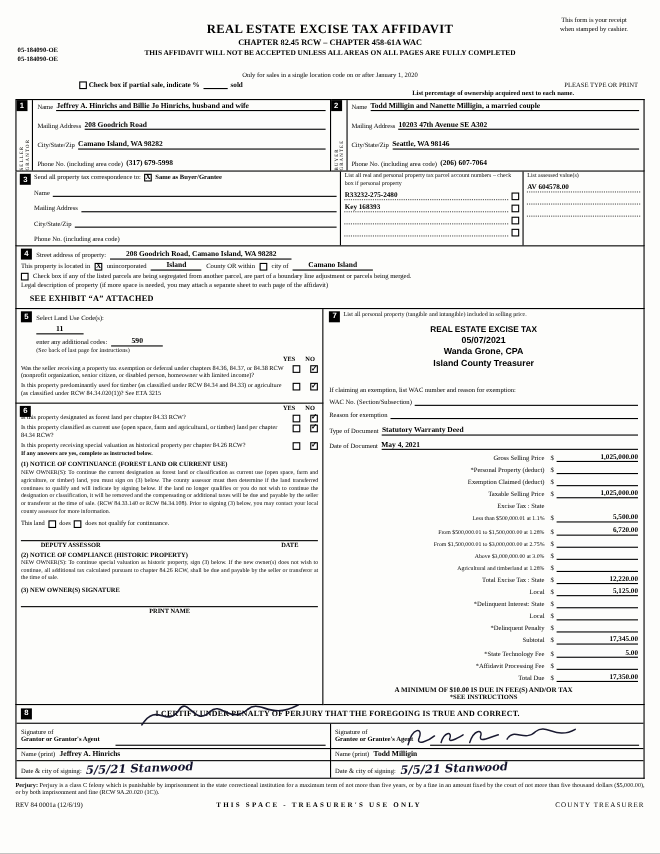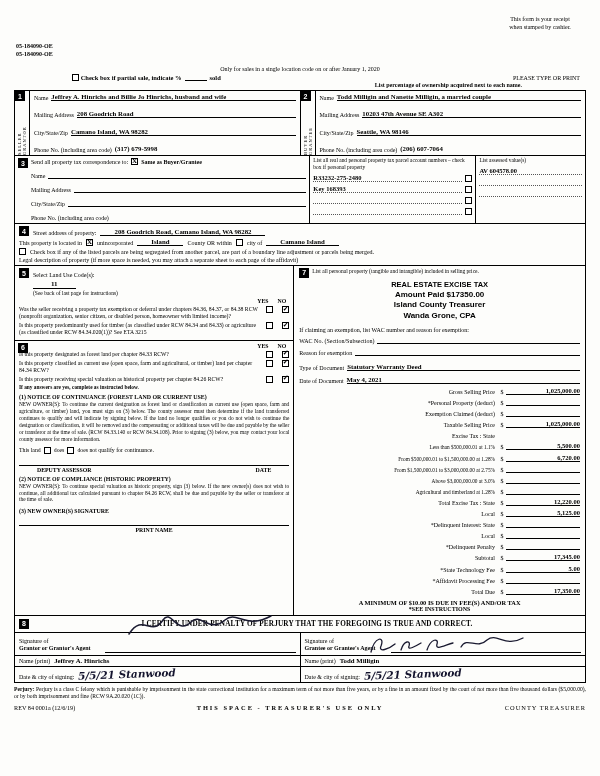--- a/index.html
+++ b/index.html
@@ -78,21 +78,21 @@
   .luval { font-weight: bold; font-size: 7px; border-bottom: 1px solid #000; padding: 0 18px; }
   .seeback { font-size: 5.5px; margin: 1px 0 2px; }
   .ntitle { font-size: 5.9px; font-weight: bold; margin-top: 3px; }
   .nbody { font-size: 5.35px; line-height: 1.3; text-align: justify; margin-top: 1px; }
   .landrow { font-size: 5.8px; margin-top: 4px; display: flex; align-items: center; gap: 3px; }
   .sigline { border-bottom: 1px solid #000; height: 12px; }
   .da { display: flex; justify-content: space-between; font-size: 5.8px; font-weight: bold; padding: 1px 18px 0; }
   .printname { text-align: center; font-size: 5.8px; font-weight: bold; padding-top: 1px; }
   
   .s7top { display: flex; gap: 3px; font-size: 5.5px; line-height: 1.2; position: relative; }
-  .stamp { text-align: center; font-family: "Liberation Sans", sans-serif; font-weight: bold; margin: 2px 0 5px; line-height: 1.3; }
+  .stamp { text-align: center; font-family: "Liberation Sans", sans-serif; font-weight: bold; margin: 2px 0 15px; line-height: 1.3; }
   .st1 { font-size: 7.5px; } .st2 { font-size: 8.5px; } .st3 { font-size: 8px; }
   .exnote { font-size: 6px; margin-top: 1px; }
   .trow { display: flex; align-items: flex-end; margin-top: 3.1px; }
   .tl { flex: 1; text-align: right; font-size: 6px; padding-right: 3px; }
   .tl.sm { font-size: 5.3px; }
   .td { font-size: 6px; width: 8px; text-align: center; }
   .tv { width: 74px; border-bottom: 1px solid #000; text-align: right; font-weight: bold; font-size: 6.5px; min-height: 8px; }
   .minnote { font-size: 6.4px; font-weight: bold; text-align: center; margin-top: 4px; }
   .seeinstr { font-size: 6px; font-weight: bold; text-align: center; }
   
@@ -119,20 +119,25 @@
 </head>
 <body>
 
 <div class="page">
 
   <div class="hdr">
     <div class="docnos">
       <div>05-184090-OE</div>
       <div>05-184090-OE</div>
     </div>
+    <div class="titleblock">
+      <div class="t1">REAL ESTATE EXCISE TAX AFFIDAVIT</div>
+      <div class="t2">CHAPTER 82.45 RCW – CHAPTER 458-61A WAC</div>
+      <div class="t3">THIS AFFIDAVIT WILL NOT BE ACCEPTED UNLESS ALL AREAS ON ALL PAGES ARE FULLY COMPLETED</div>
+    </div>
     <div class="receipt">
       <div>This form is your receipt</div>
       <div>when stamped by cashier.</div>
     </div>
   </div>
 
   <div class="singleloc">Only for sales in a single location code on or after January 1, 2020</div>
 
   <div class="psrow">
     <span class="cb"></span>&nbsp;
@@ -274,32 +279,37 @@
       <span>County OR within</span>
       <span class="cb"></span>
       <span>city of</span>
       <span class="s4val">Camano Island</span>
     </div>
     <div class="s4row">
       <span class="cb"></span>
       <span>Check box if any of the listed parcels are being segregated from another parcel, are part of a boundary line adjustment or parcels being merged.</span>
     </div>
     <div>Legal description of property (if more space is needed, you may attach a separate sheet to each page of the affidavit)</div>
+    <div class="exhibit">SEE EXHIBIT “A” ATTACHED</div>
   </div>
 
   <div class="mid">
     <div class="midl">
 
       <div class="box5">
         <div class="lurow">
           <span class="badge">5</span>
           <span>Select Land Use Code(s):</span>
         </div>
         <div class="lurow" style="margin:2px 0 0 14px;">
           <span class="luval">11</span>
+        </div>
+        <div class="lurow" style="margin:2px 0 0 14px;">
+          <span>enter any additional codes:</span>
+          <span class="luval">590</span>
         </div>
         <div class="seeback" style="margin-left:14px;">(See back of last page for instructions)</div>
         <div class="ynhead">
           <span>YES</span>
           <span>NO</span>
         </div>
         <div class="q">
           <span class="qt">Was the seller receiving a property tax exemption or deferral under chapters 84.36, 84.37, or 84.38 RCW (nonprofit organization, senior citizen, or disabled person, homeowner with limited income)?</span>
           <span class="qb">
             <span class="cb"></span>
@@ -375,23 +385,23 @@
       </div>
     </div>
 
     <div class="midr">
       <div class="s7top">
         <span class="badge">7</span>
         <span>List all personal property (tangible and intangible) included in selling price.</span>
       </div>
       <div class="stamp">
         <div class="st1">REAL ESTATE EXCISE TAX</div>
-        <div class="st3">Amount Paid $17350.00</div>
+        <div class="st3">05/07/2021</div>
+        <div class="st3">Wanda Grone, CPA</div>
         <div class="st3">Island County Treasurer</div>
-        <div class="st3">Wanda Grone, CPA</div>
       </div>
       <div class="exnote">If claiming an exemption, list WAC number and reason for exemption:</div>
       <div class="frow" style="margin-top:3px;">
         <span class="lbl">WAC No. (Section/Subsection)</span>
         <span class="val"></span>
       </div>
       <div class="frow" style="margin-top:4px;">
         <span class="lbl">Reason for exemption</span>
         <span class="val"></span>
       </div>

